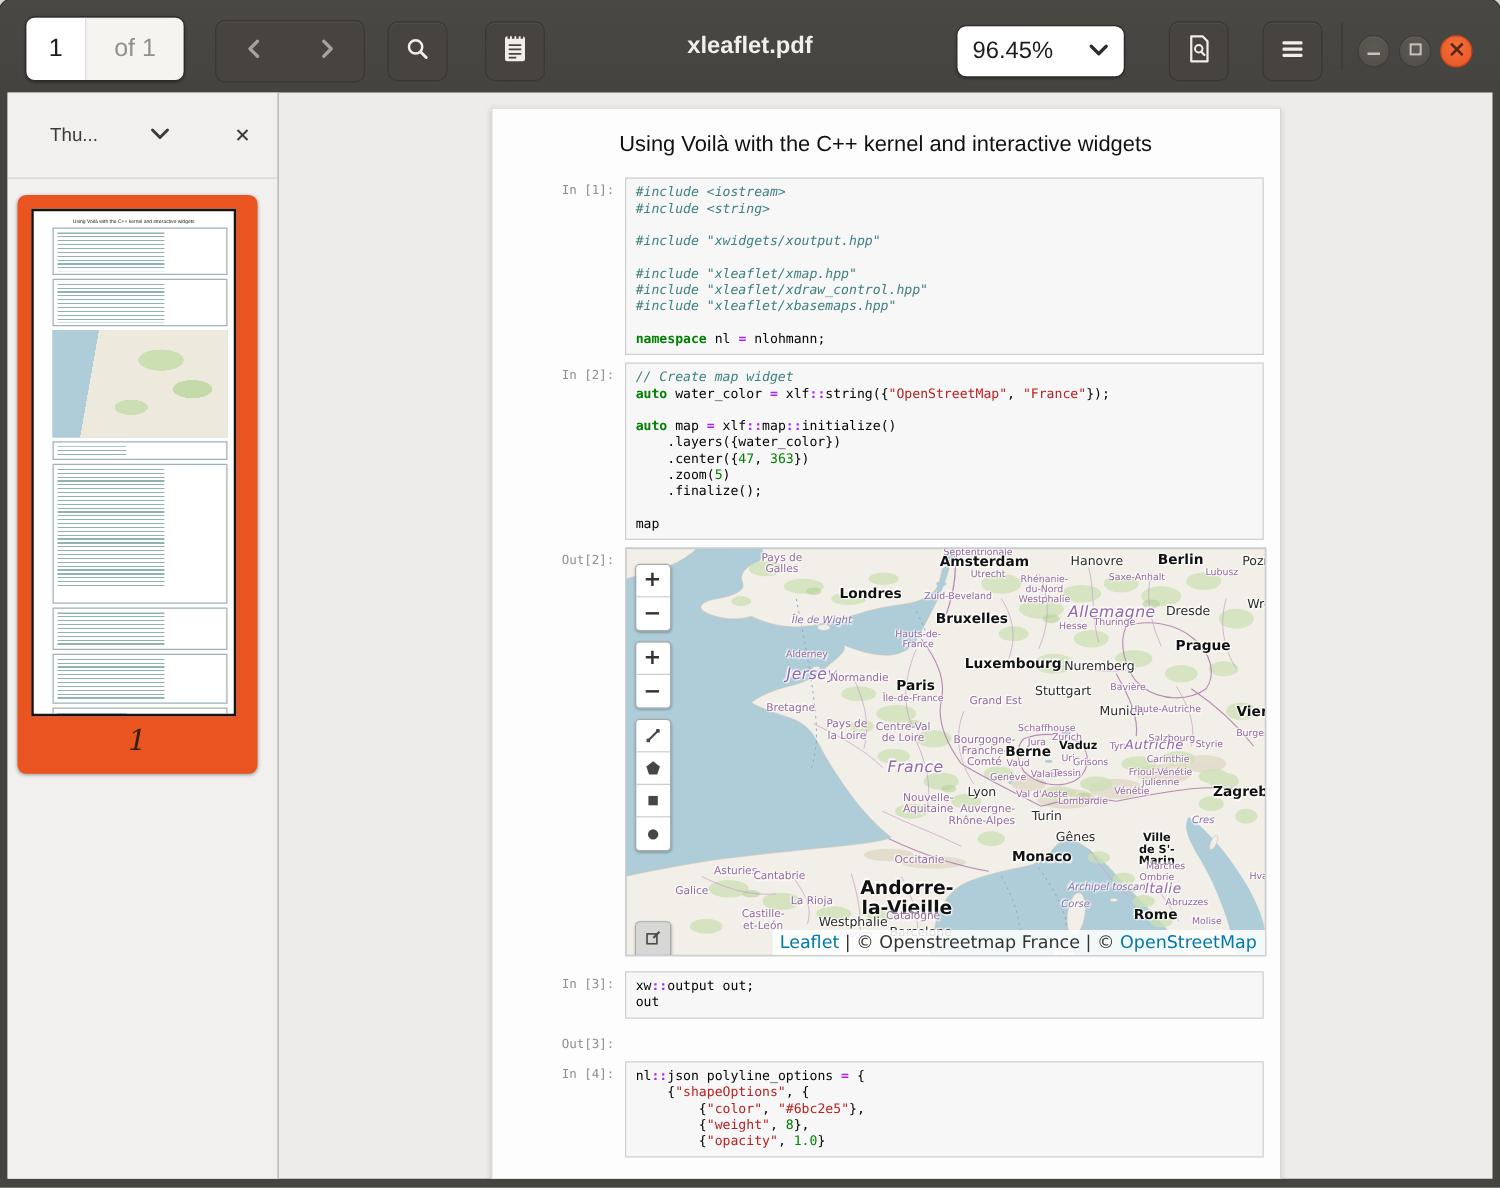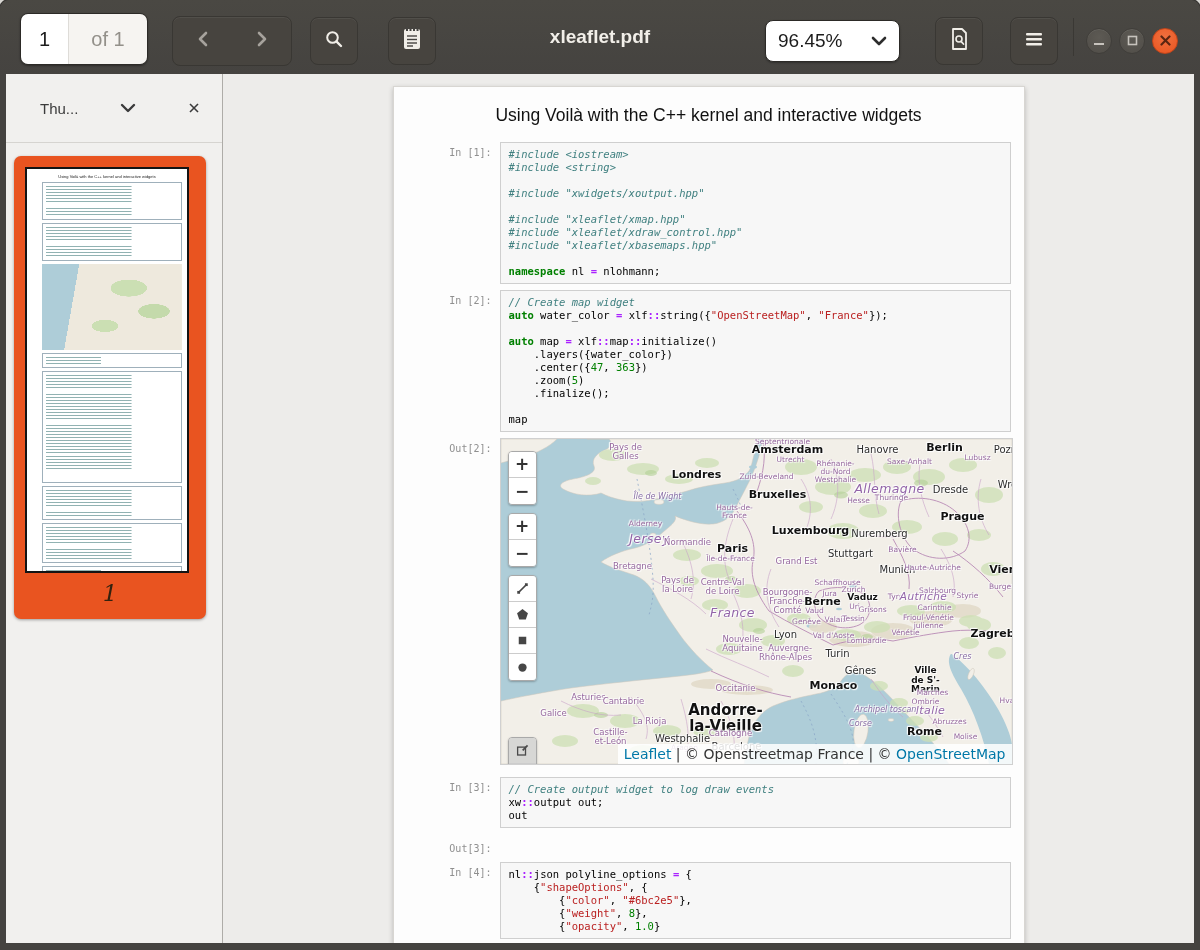--- a/index.html
+++ b/index.html
@@ -503,21 +503,20 @@
                     </div>
                     <div class="ctl-btn"></div>
                   </div>
                 </div>
                 <div class="attribution"><span class="atlink">Leaflet</span><span> | © Openstreetmap France | © </span><span class="atlink">OpenStreetMap</span></div>
               </div>
             </div>
             <div class="cell" style="margin-top: 12px;">
               <div class="prompt">In [3]:</div>
               <div class="codebox">
-                <div class="code-line"><span class="tok-c">// Create output widget to log draw events</span></div>
                 <div class="code-line"><span class="tok-p">xw</span><span class="tok-o">::</span><span class="tok-p">output out;</span></div>
                 <div class="code-line"><span class="tok-p">out</span></div>
               </div>
             </div>
             <div class="cell" style="margin-top: 10px;">
               <div class="prompt">Out[3]:</div>
               <div class="out3"></div>
             </div>
             <div class="cell" style="margin-top: 8px;">
               <div class="prompt">In [4]:</div>

